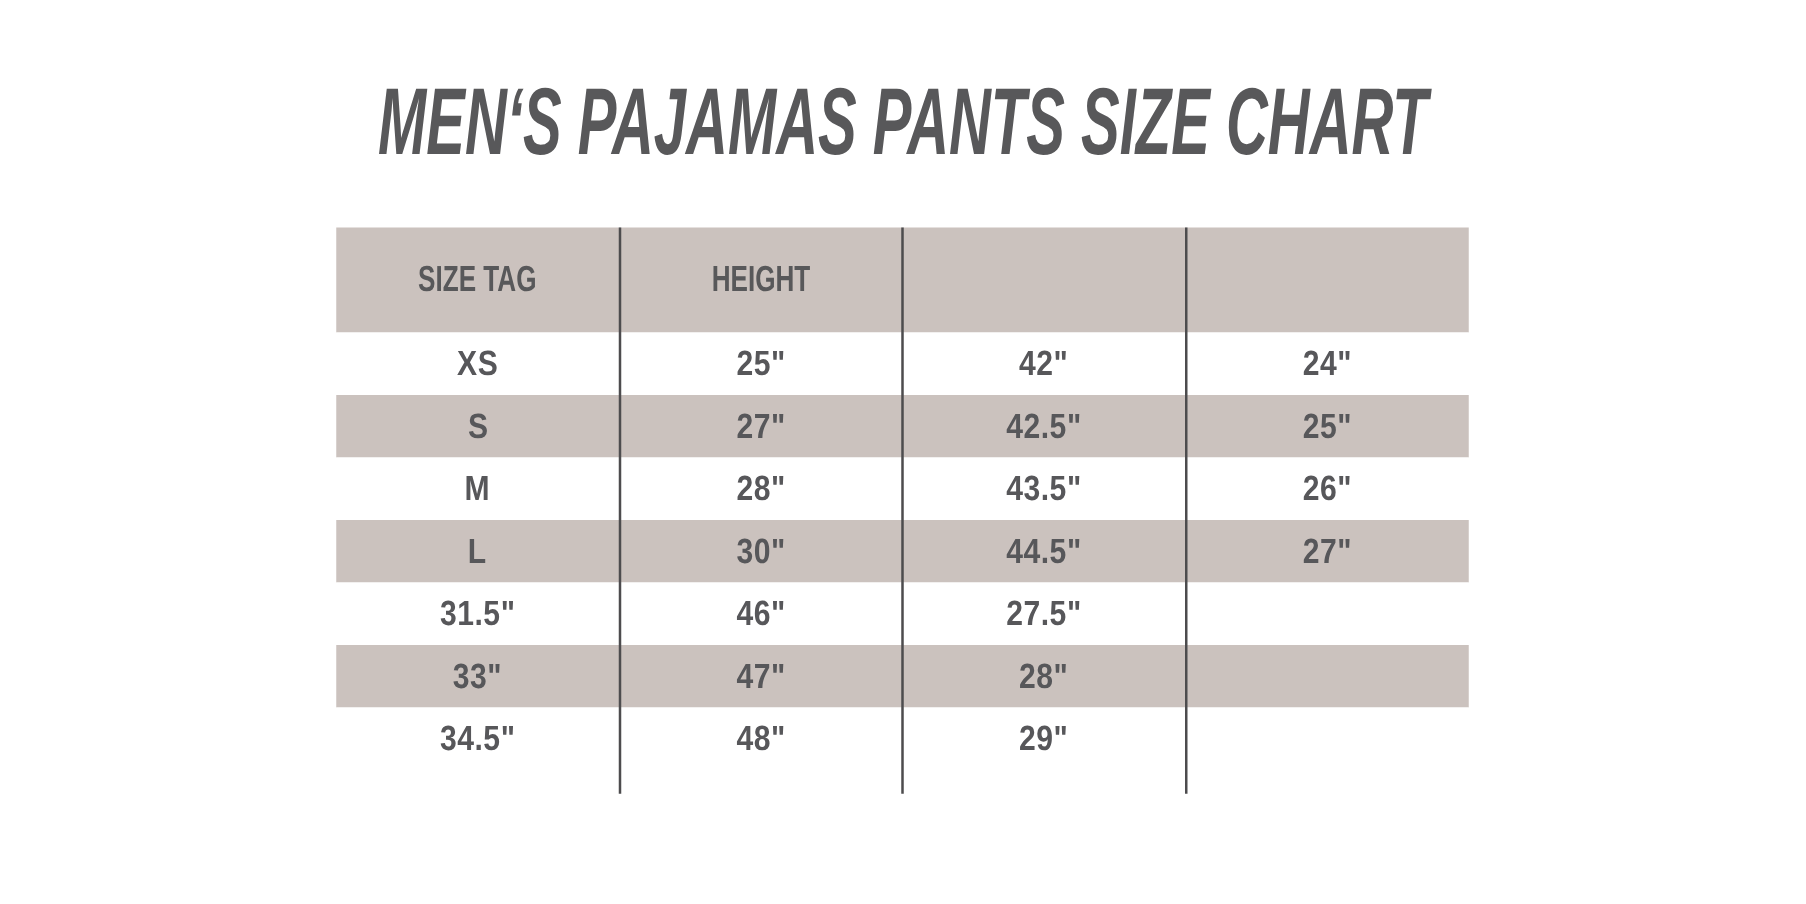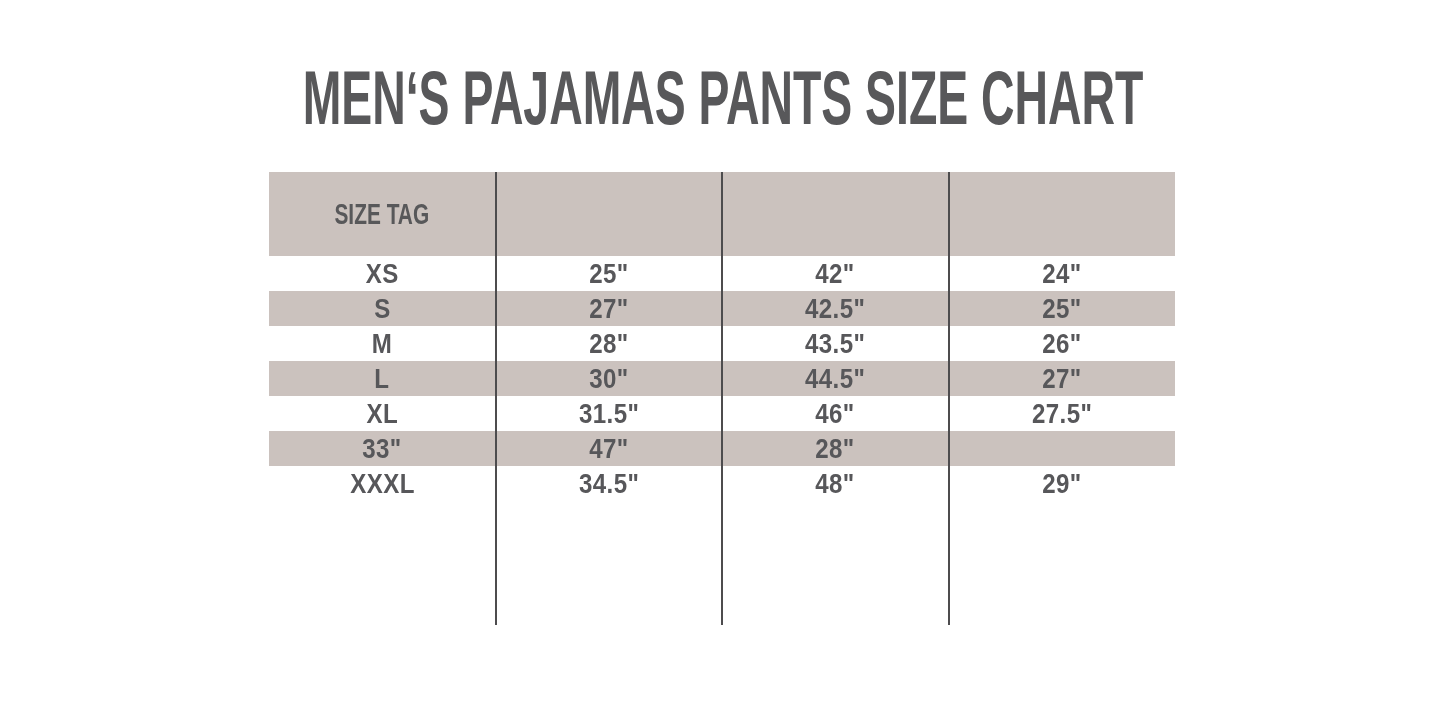--- a/index.html
+++ b/index.html
@@ -17,49 +17,50 @@
   }
   .title-wrap {
     position: absolute;
     top: 12px;
     left: 0;
     width: 1445px;
     height: 170px;
     display: flex;
     align-items: center;
     justify-content: center;
+    font-style: italic;
   }
   .title {
     font-size: 76px;
     font-weight: 700;
     letter-spacing: 0px;
     white-space: nowrap;
     color: #58585a;
     display: inline-block;
     transform: scaleX(0.61);
     transform-origin: center center;
   }
   .size-table {
     position: absolute;
     left: 269px;
-    top: 172px;
+    top: 182px;
     width: 906px;
     height: 455px;
   }
   .row {
     display: grid;
     grid-template-columns: repeat(4, 1fr);
     width: 100%;
   }
   .row.header {
     height: 84px;
     background: #cbc2be;
   }
   .row.data {
-    height: 35px;
+    height: 50px;
     background: #ffffff;
   }
   .row.data.striped {
     background: #cbc2be;
   }
   .cell {
     display: flex;
     align-items: center;
     justify-content: center;
     overflow: visible;
@@ -100,20 +101,23 @@
 <div class="title-wrap">
   <span class="title">MEN‘S PAJAMAS PANTS SIZE CHART</span>
 </div>
 
 <div class="size-table">
 
   <div class="row header">
     <div class="cell">
       <span class="hdr-label">SIZE TAG</span>
     </div>
+    <div class="cell">
+      <span class="hdr-label">HEIGHT</span>
+    </div>
   </div>
 
   <div class="row data">
     <div class="cell">
         <span class="cell-label">XS</span>
       </div>
     <div class="cell">
         <span class="cell-label">25"</span>
       </div>
     <div class="cell">
@@ -164,23 +168,20 @@
     <div class="cell">
         <span class="cell-label">44.5"</span>
       </div>
     <div class="cell">
         <span class="cell-label">27"</span>
       </div>
   </div>
 
   <div class="row data">
     <div class="cell">
-        <span class="cell-label">XL</span>
-      </div>
-    <div class="cell">
         <span class="cell-label">31.5"</span>
       </div>
     <div class="cell">
         <span class="cell-label">46"</span>
       </div>
     <div class="cell">
         <span class="cell-label">27.5"</span>
       </div>
   </div>
 
@@ -190,23 +191,20 @@
       </div>
     <div class="cell">
         <span class="cell-label">47"</span>
       </div>
     <div class="cell">
         <span class="cell-label">28"</span>
       </div>
   </div>
 
   <div class="row data">
-    <div class="cell">
-        <span class="cell-label">XXXL</span>
-      </div>
     <div class="cell">
         <span class="cell-label">34.5"</span>
       </div>
     <div class="cell">
         <span class="cell-label">48"</span>
       </div>
     <div class="cell">
         <span class="cell-label">29"</span>
       </div>
   </div>

